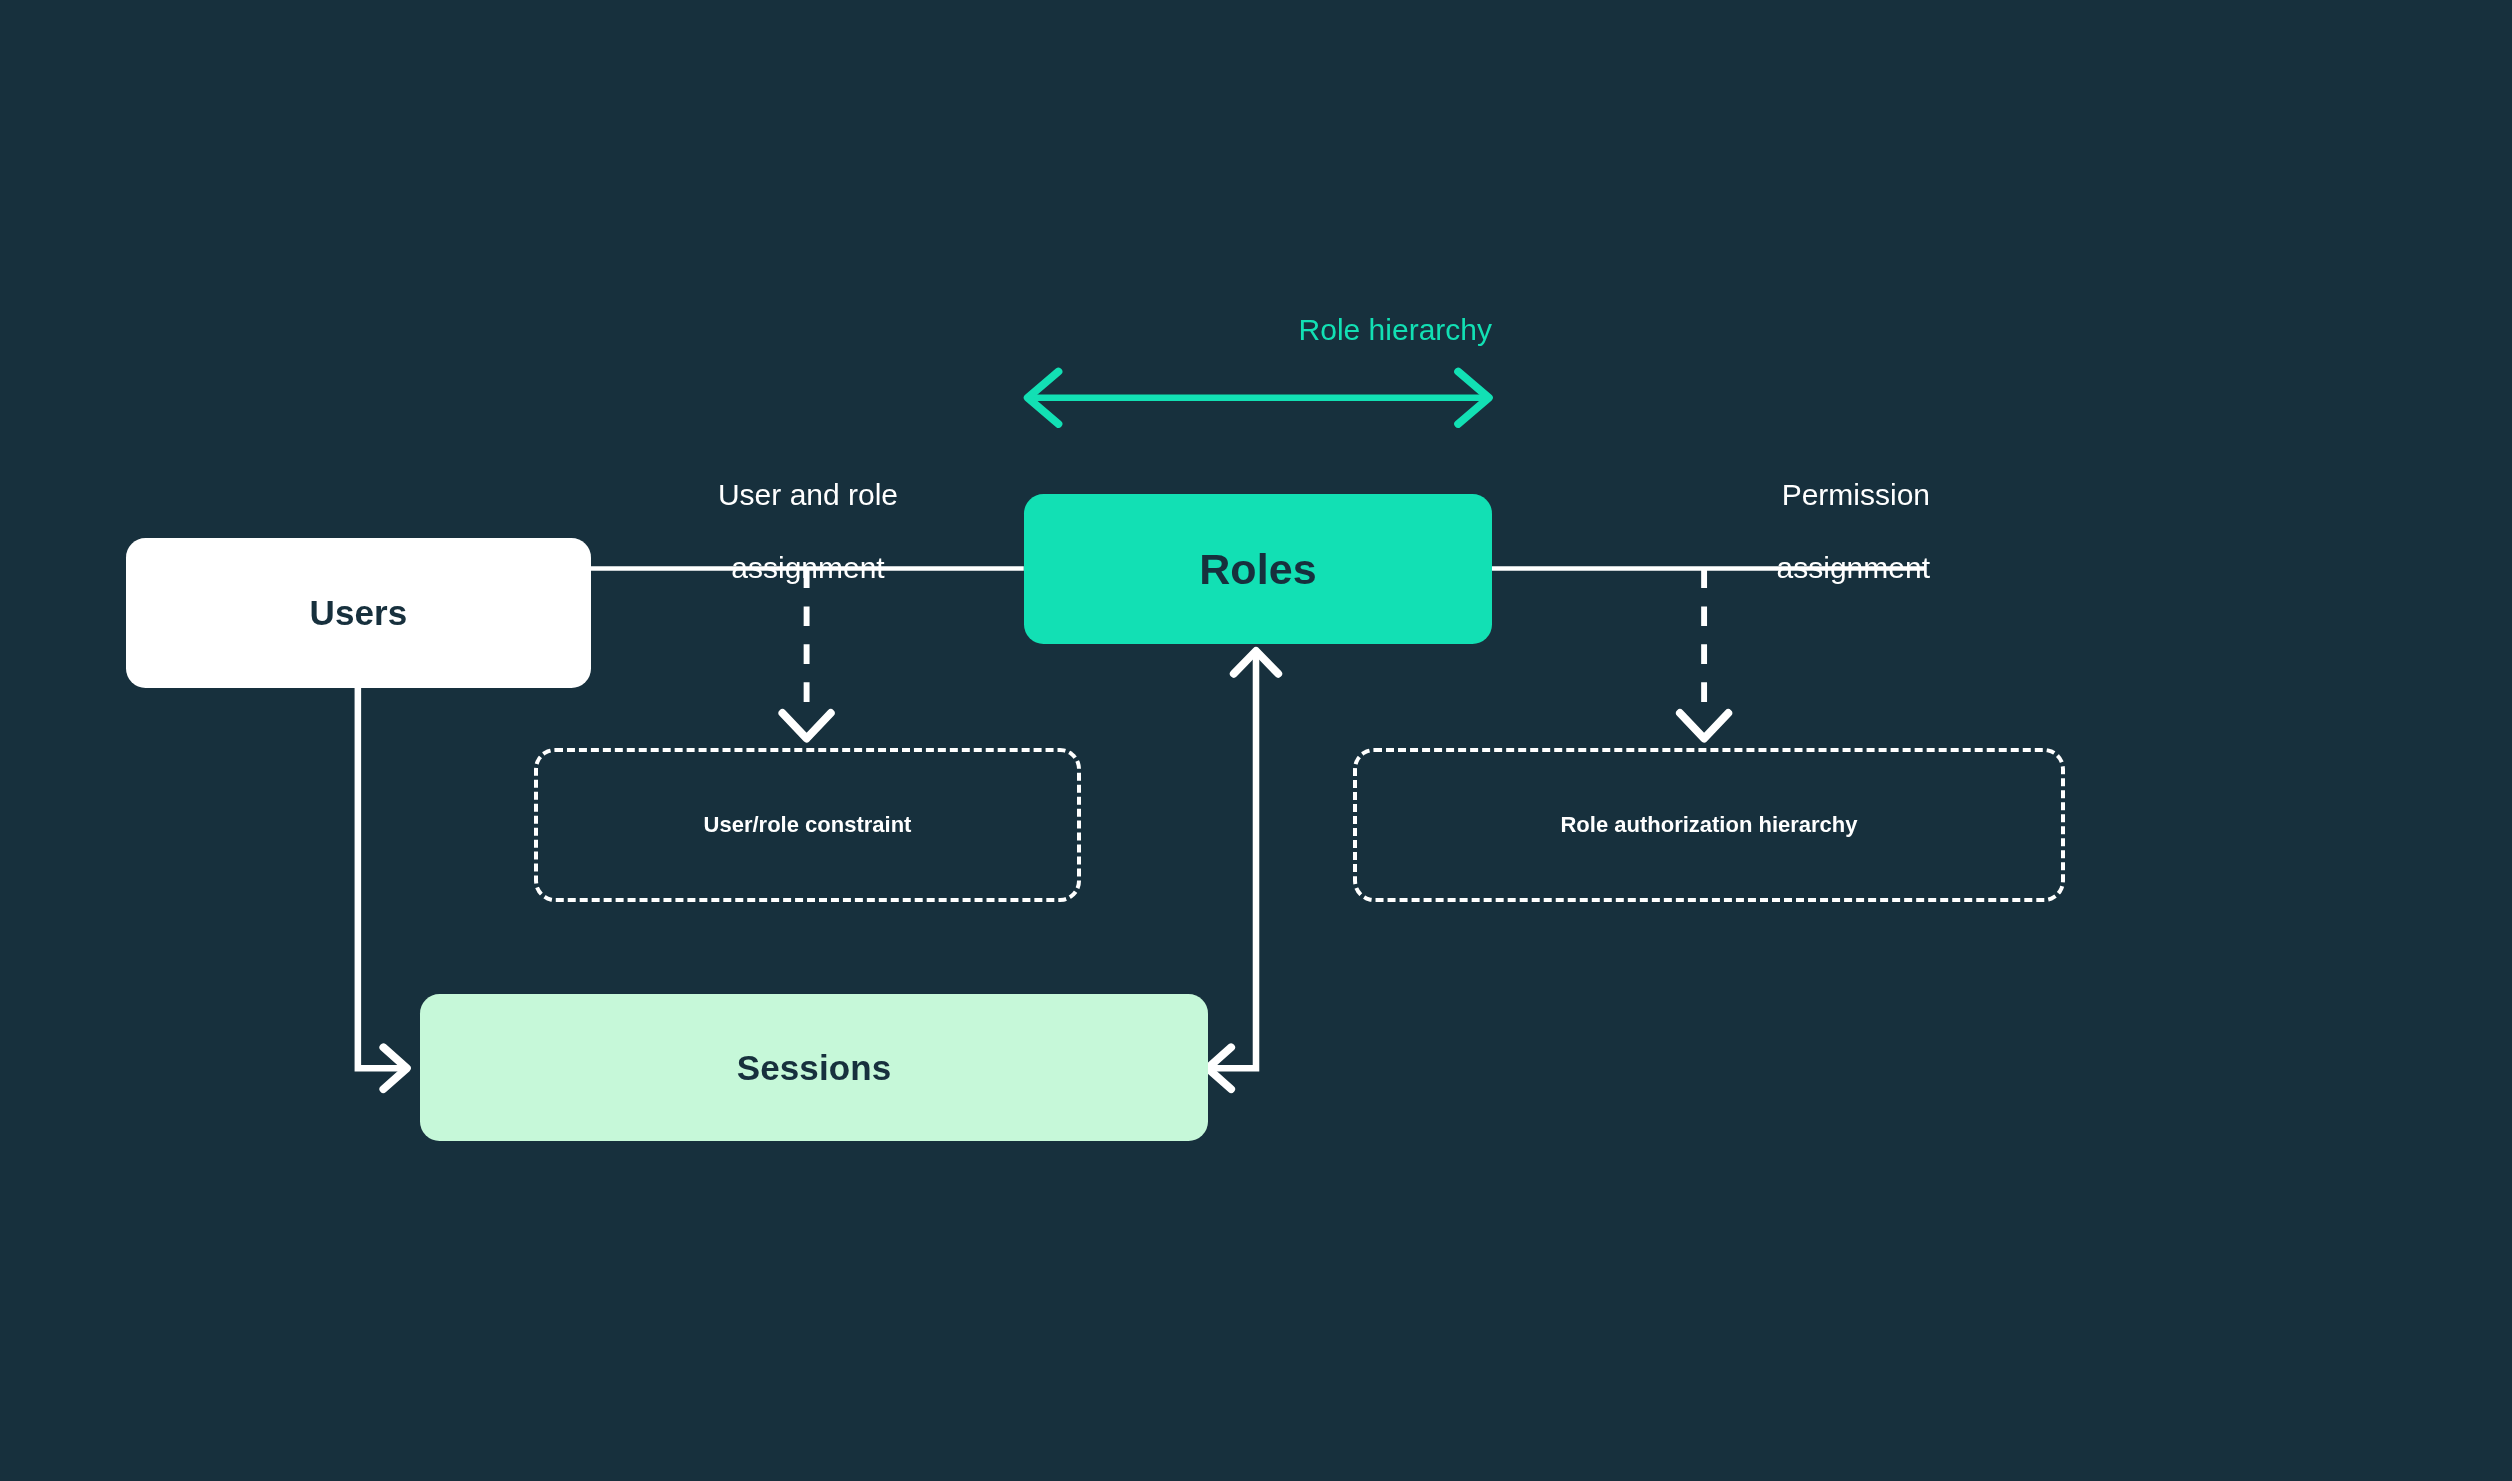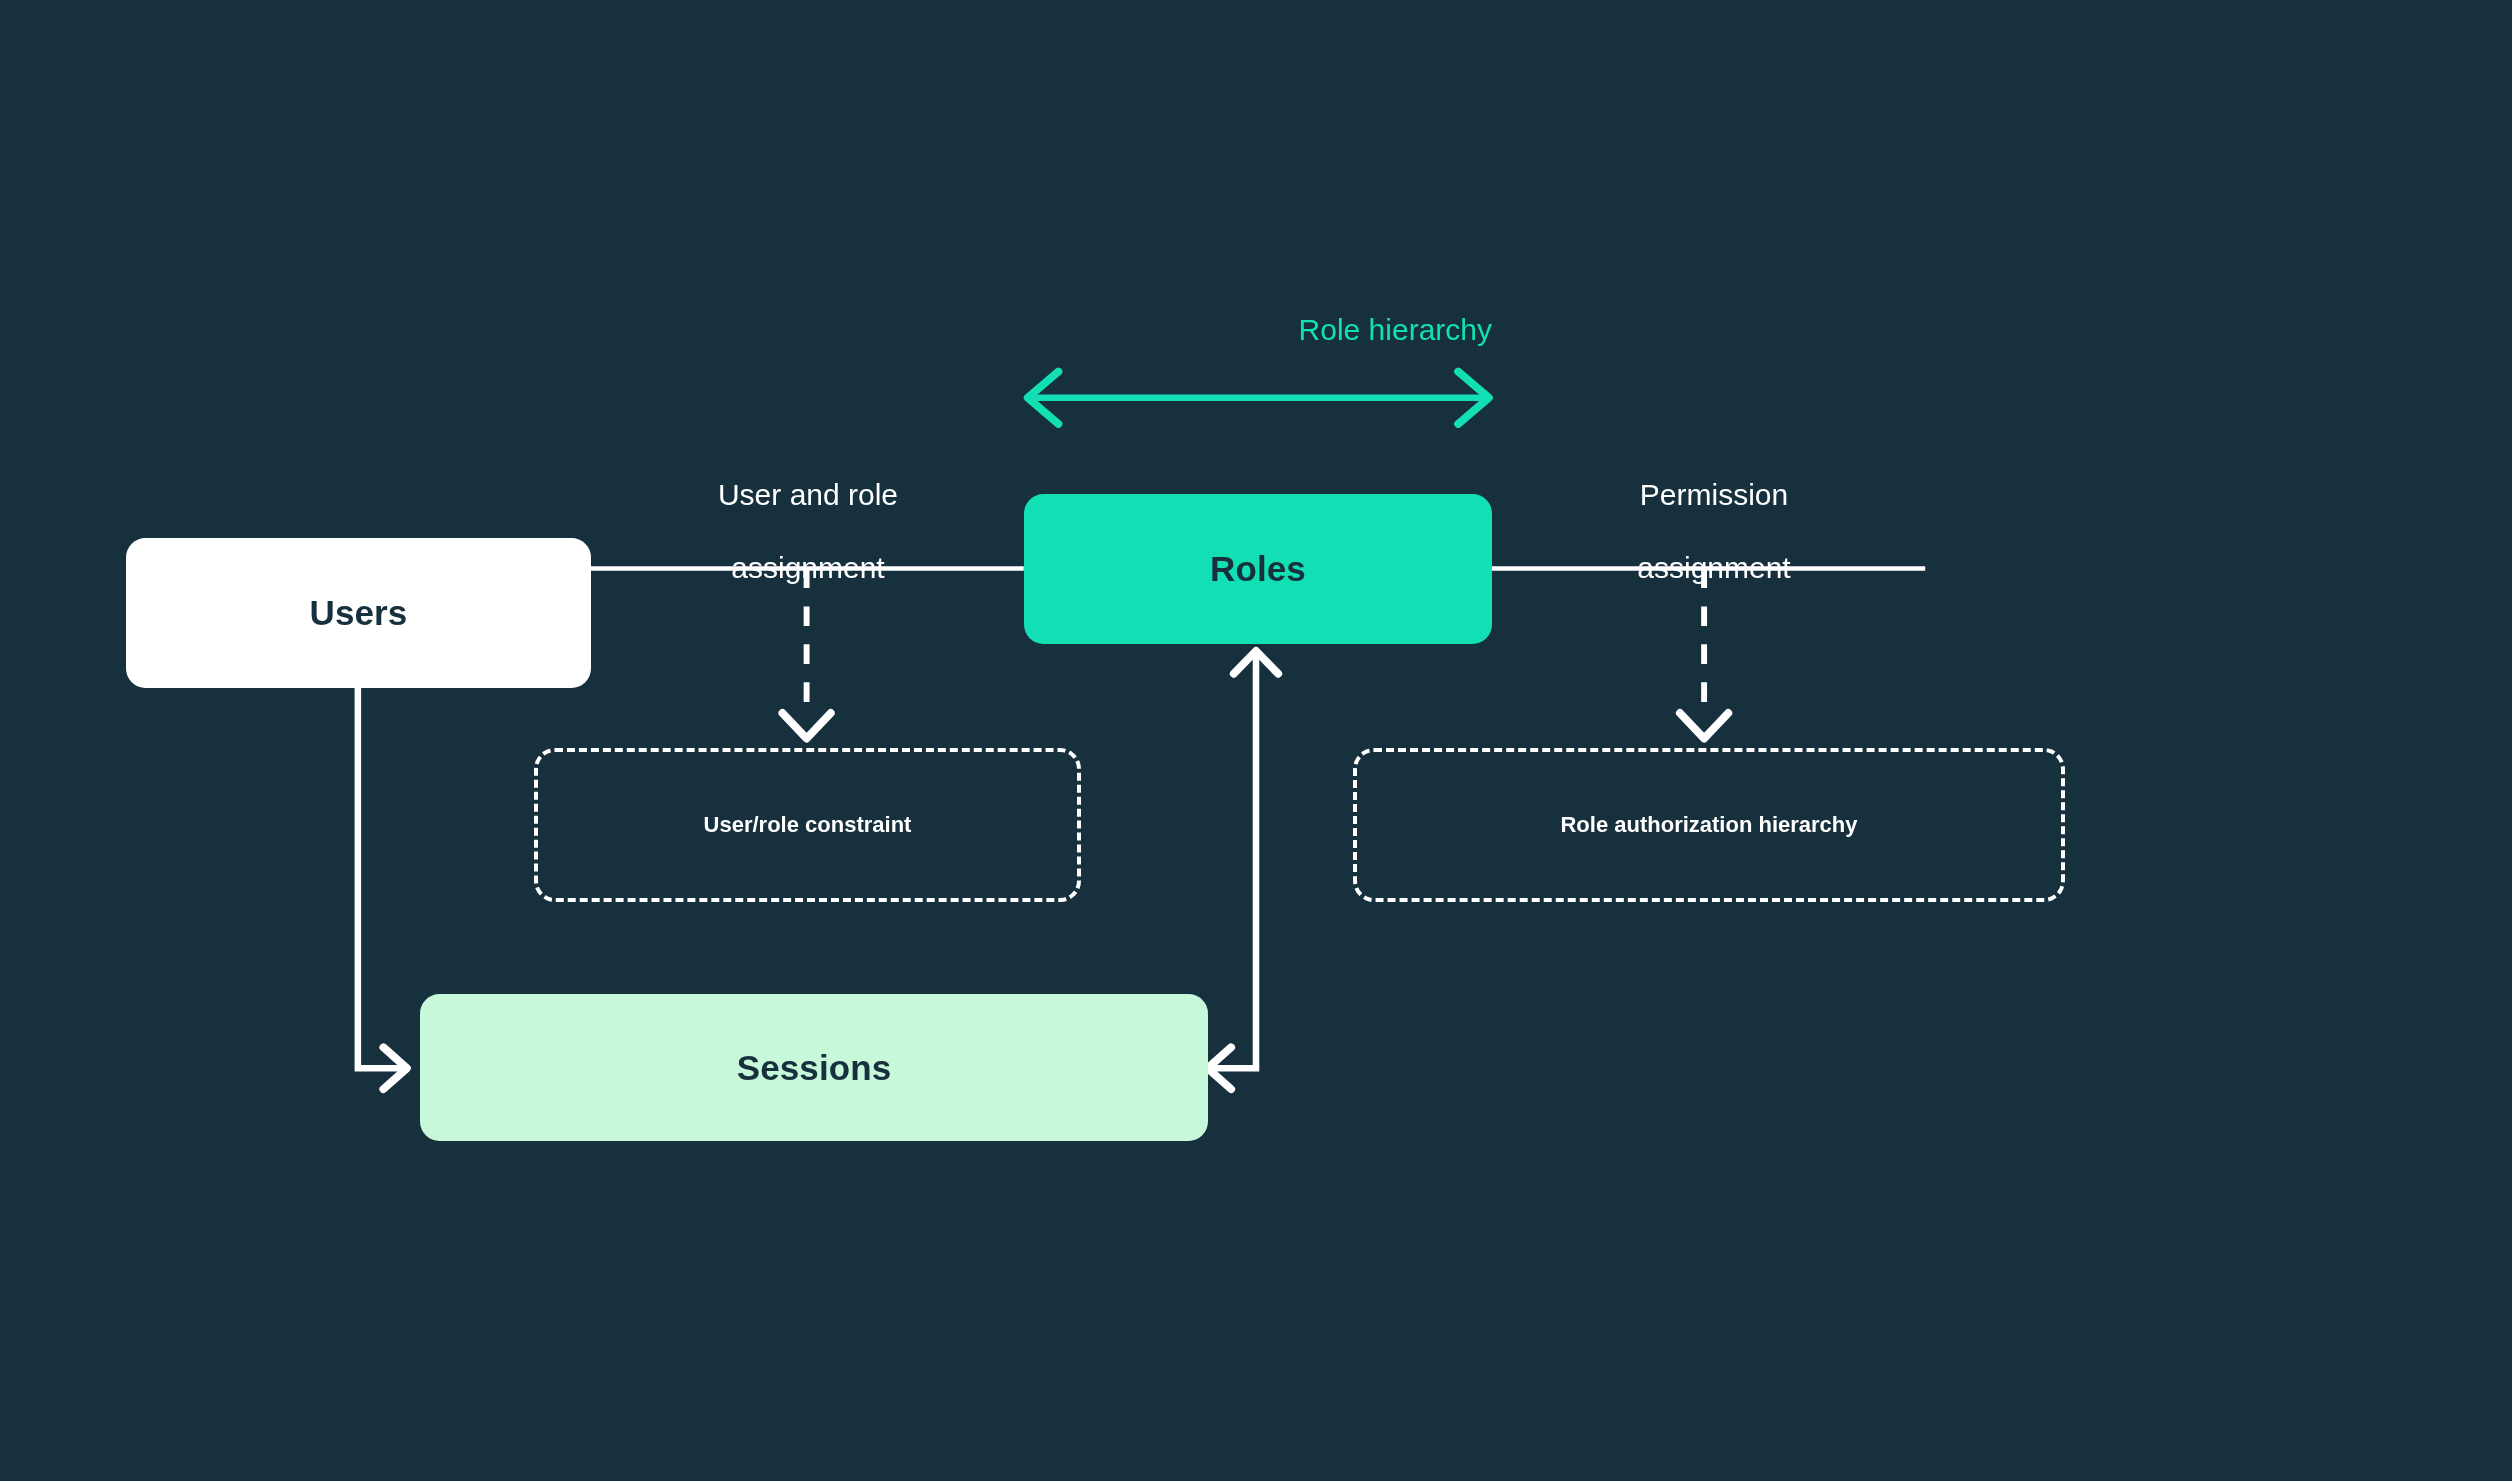--- a/index.html
+++ b/index.html
@@ -43,21 +43,21 @@
     background: #ffffff;
     color: #17303d;
     font-size: 35px;
     margin-top: 44px;
   }
   .node-roles {
     left: 1024px; top: 494px;
     width: 468px; height: 150px;
     background: #12e0b4;
     color: #17303d;
-    font-size: 35px;
+    font-size: 43px;
   }
   .node-permissions {
     left: 1925px; top: 494px;
     width: 463px; height: 150px;
     background: #33d4fb;
     color: #17303d;
     font-size: 35px;
   }
   .node-sessions {
     left: 420px;  top: 994px;
@@ -98,20 +98,21 @@
     font-weight: normal;
     white-space: pre-line;
   }
   .label-user-role-assign {
     left: 589px; top: 440px;
     width: 438px;
   }
   .label-permission-assign {
     left: 1498px; top: 440px;
     width: 432px;
+    text-align: right;
   }
   .label-role-hierarchy {
     position: absolute;
     left: 1024px; top: 313px;
     width: 468px;
     text-align: right;
     color: #12e0b4;
     font-size: 30px;
     font-weight: normal;
   }

